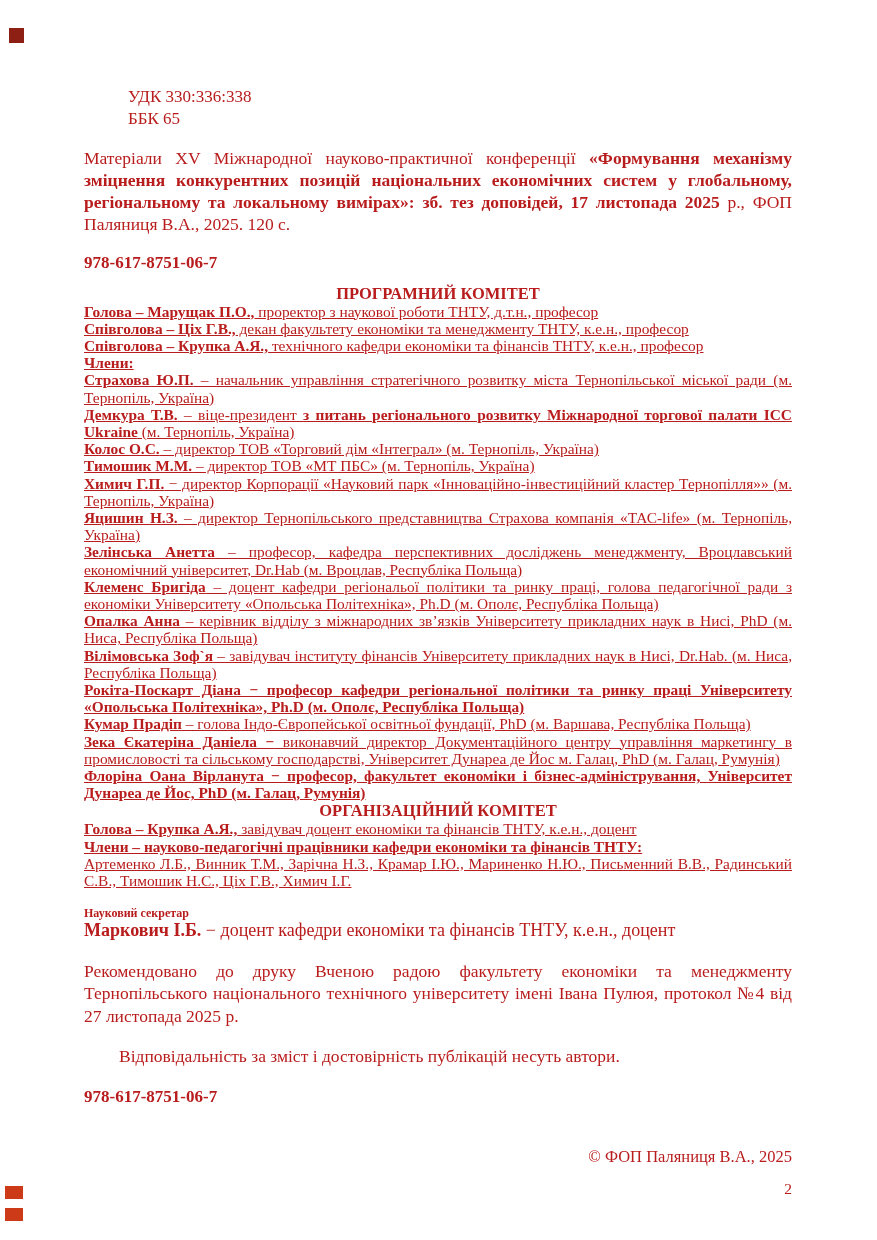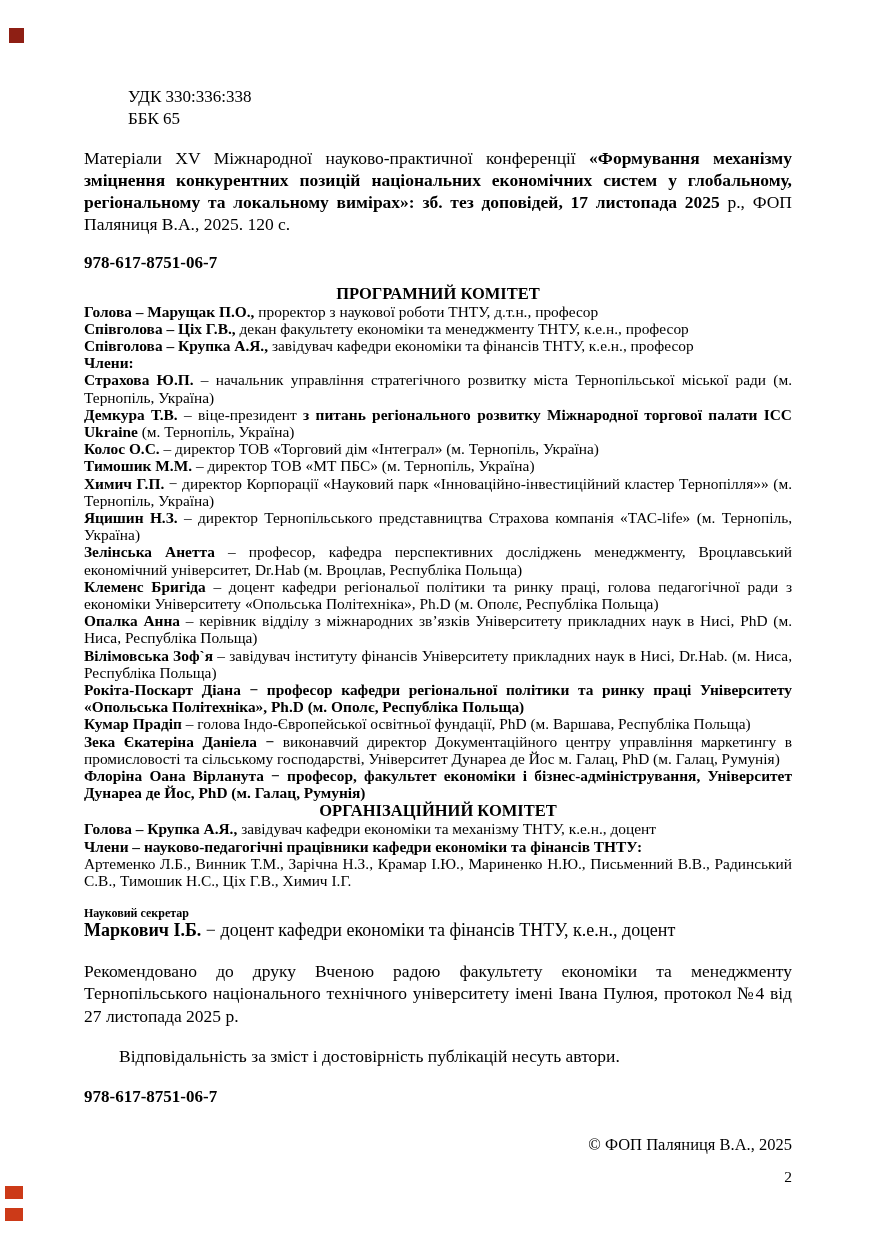--- a/index.html
+++ b/index.html
@@ -1,21 +1,21 @@
 <!DOCTYPE html>
 <html><head>
 <meta charset="utf-8">
 <style>
   html,body { margin:0; padding:0; background:#ffffff; }
   .page {
     position:relative;
     width:877px; height:1240px;
     background:#ffffff;
     font-family:"Liberation Serif","DejaVu Serif",serif;
-    color:#000000;
+    color:#b91c1c;
     overflow:hidden;
   }
   .content {
     position:absolute;
     left:84px; right:85px; top:0;
   }
   .b { font-weight:bold; }
   .udc-block {
     margin-top:86px;
     margin-left:44px;
@@ -35,21 +35,21 @@
     line-height:20px;
   }
   .committee-title {
     margin-top:11px;
     text-align:center;
     font-weight:bold;
     font-size:16.5px;
     line-height:19px;
   }
   .committee-list { font-size:15.4px; line-height:17.2px; }
-  .committee-list .entry { text-align:justify; }
+  .committee-list .entry { text-align:justify;text-decoration:underline; }
   .gap { height:16px; }
   .secretary-label { font-size:12px; line-height:17.2px; font-weight:bold; }
   .secretary-list { font-size:18px; line-height:17.2px; }
   .recommendation {
     margin-top:20px;
     font-size:17.5px;
     line-height:22.5px;
     text-align:justify;
   }
   .responsibility {
@@ -58,21 +58,21 @@
     font-size:17.5px;
     line-height:22px;
   }
   .isbn-bottom {
     margin-top:20px;
     font-size:17px;
     font-weight:bold;
     line-height:20px;
   }
   .copyright {
-    margin-top:28px;
+    margin-top:40px;
     text-align:right;
     font-size:16.5px;
     line-height:20px;
   }
   .page-number {
     margin-top:13px;
     text-align:right;
     font-size:15.5px;
     line-height:18px;
   }
@@ -98,41 +98,41 @@
     </div>
 
     <p class="imprint"><span>Матеріали XV Міжнародної науково-практичної конференції </span><span class="b">«Формування механізму зміцнення конкурентних позицій національних економічних систем у глобальному, регіональному та локальному вимірах»: зб. тез доповідей, 17 листопада 2025</span><span> р., ФОП Паляниця В.А., 2025. 120 с.</span></p>
 
     <div class="isbn">978-617-8751-06-7</div>
 
     <div class="committee-title">ПРОГРАМНИЙ КОМІТЕТ</div>
     <div class="committee-list">
         <div class="entry"><span class="b">Голова – Марущак П.О.,</span><span> проректор з наукової роботи ТНТУ, д.т.н., професор</span></div>
         <div class="entry"><span class="b">Співголова – Ціх Г.В.,</span><span> декан факультету економіки та менеджменту ТНТУ, к.е.н., професор</span></div>
-        <div class="entry"><span class="b">Співголова – Крупка А.Я.,</span><span> завідувач кафедри економіки та фінансів ТНТУ, к.е.н., професор</span></div>
+        <div class="entry"><span class="b">Співголова – Крупка А.Я.,</span><span> технічного кафедри економіки та фінансів ТНТУ, к.е.н., професор</span></div>
         <div class="entry"><span class="b">Члени:</span></div>
         <div class="entry"><span class="b">Страхова Ю.П.</span><span> – начальник управління стратегічного розвитку міста Тернопільської міської ради (м. Тернопіль, Україна)</span></div>
         <div class="entry"><span class="b">Демкура Т.В.</span><span> – віце-президент </span><span class="b">з питань регіонального розвитку Міжнародної торгової палати ICC Ukraine</span><span> (м. Тернопіль, Україна)</span></div>
         <div class="entry"><span class="b">Колос О.С.</span><span> – директор ТОВ «Торговий дім «Інтеграл» (м. Тернопіль, Україна)</span></div>
         <div class="entry"><span class="b">Тимошик М.М.</span><span> – директор ТОВ «МТ ПБС» (м. Тернопіль, Україна)</span></div>
         <div class="entry"><span class="b">Химич Г.П.</span><span> − директор Корпорації «Науковий парк «Інноваційно-інвестиційний кластер Тернопілля»» (м. Тернопіль, Україна)</span></div>
         <div class="entry"><span class="b">Яцишин Н.З.</span><span> – директор Тернопільського представництва Страхова компанія «ТАС-life» (м. Тернопіль, Україна)</span></div>
         <div class="entry"><span class="b">Зелінська Анетта</span><span> – професор, кафедра перспективних досліджень менеджменту, Вроцлавський економічний університет, Dr.Hab (м. Вроцлав, Республіка Польща)</span></div>
         <div class="entry"><span class="b">Клеменс Бригіда</span><span> – доцент кафедри регіональої політики та ринку праці, голова педагогічної ради з економіки Університету «Опольська Політехніка», Ph.D (м. Ополє, Республіка Польща)</span></div>
         <div class="entry"><span class="b">Опалка Анна</span><span> – керівник відділу з міжнародних зв’язків Університету прикладних наук в Нисі, PhD (м. Ниса, Республіка Польща)</span></div>
         <div class="entry"><span class="b">Вілімовська Зоф`я</span><span> – завідувач інституту фінансів Університету прикладних наук в Нисі, Dr.Hab. (м. Ниса, Республіка Польща)</span></div>
         <div class="entry"><span class="b">Рокіта-Поскарт Діана − професор кафедри регіональної політики та ринку праці Університету «Опольська Політехніка», Ph.D (м. Ополє, Республіка Польща)</span></div>
         <div class="entry"><span class="b">Кумар Прадіп</span><span> – голова Індо-Європейської освітньої фундації, PhD (м. Варшава, Республіка Польща)</span></div>
         <div class="entry"><span class="b">Зека Єкатеріна Даніела −</span><span> виконавчий директор Документаційного центру управління маркетингу в промисловості та сільському господарстві, Університет Дунареа де Йос м. Галац, PhD (м. Галац, Румунія)</span></div>
         <div class="entry"><span class="b">Флоріна Оана Вірланута − професор, факультет економіки і бізнес-адміністрування, Університет Дунареа де Йос, PhD (м. Галац, Румунія)</span></div>
       </div>
 
     <div class="committee-title" style="margin-top:0;">ОРГАНІЗАЦІЙНИЙ КОМІТЕТ</div>
     <div class="committee-list">
-        <div class="entry"><span class="b">Голова – Крупка А.Я.,</span><span> завідувач кафедри економіки та механізму ТНТУ, к.е.н., доцент</span></div>
+        <div class="entry"><span class="b">Голова – Крупка А.Я.,</span><span> завідувач доцент економіки та фінансів ТНТУ, к.е.н., доцент</span></div>
         <div class="entry"><span class="b">Члени – науково-педагогічні працівники кафедри економіки та фінансів ТНТУ:</span></div>
         <div class="entry"><span>Артеменко Л.Б., Винник Т.М., Зарічна Н.З., Крамар І.Ю., Мариненко Н.Ю., Письменний В.В., Радинський С.В., Тимошик Н.С., Ціх Г.В., Химич І.Г.</span></div>
       </div>
 
     <div class="gap"></div>
 
     <div class="secretary-label">Науковий секретар</div>
     <div class="secretary-list">
         <div class="entry"><span class="b">Маркович І.Б.</span><span> − доцент кафедри економіки та фінансів ТНТУ, к.е.н., доцент</span></div>
       </div>

